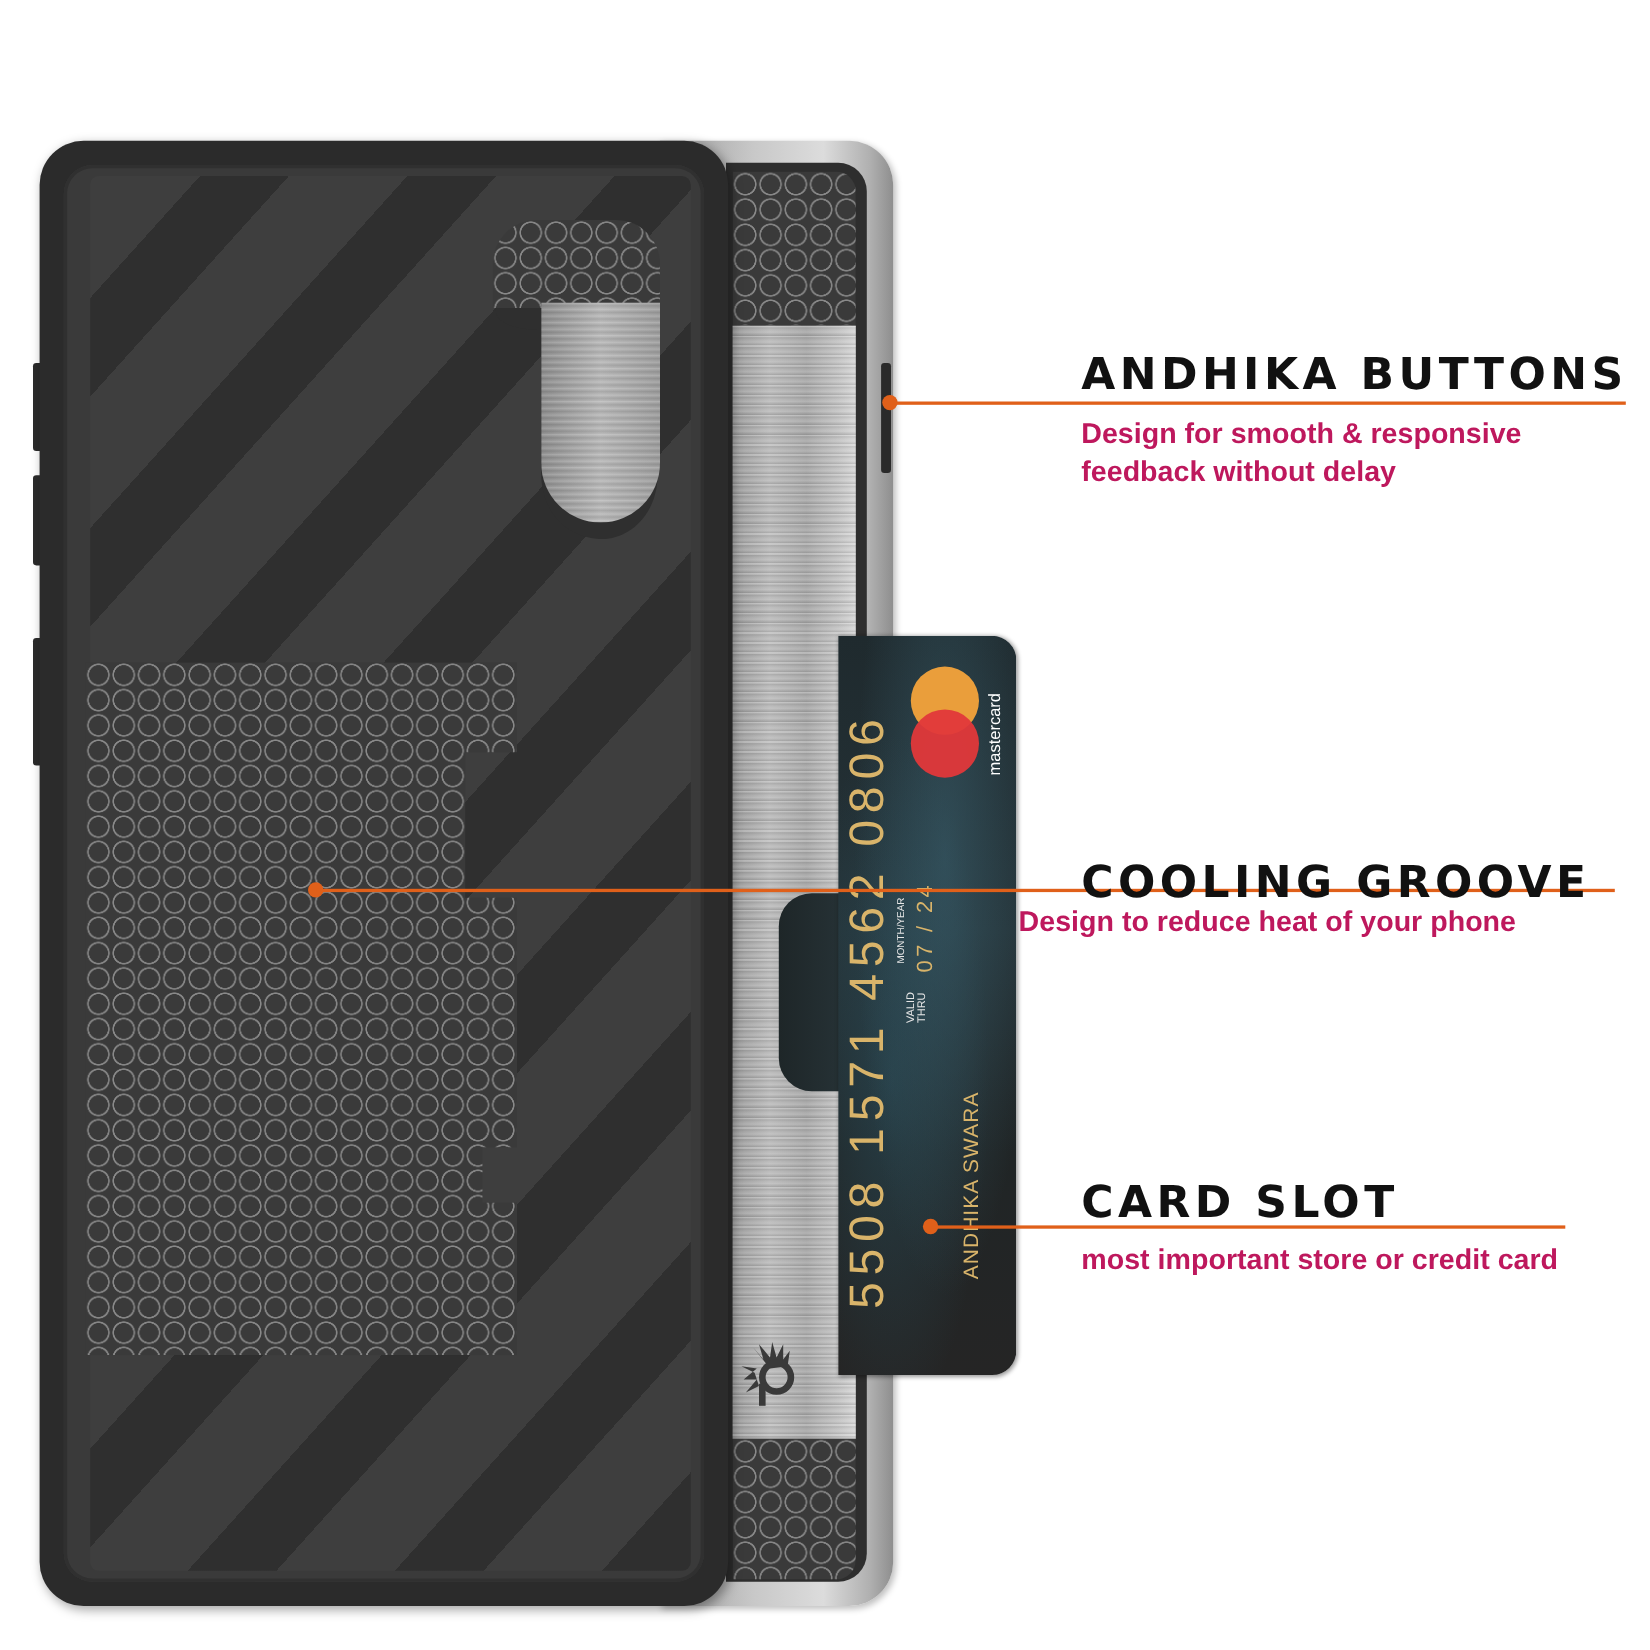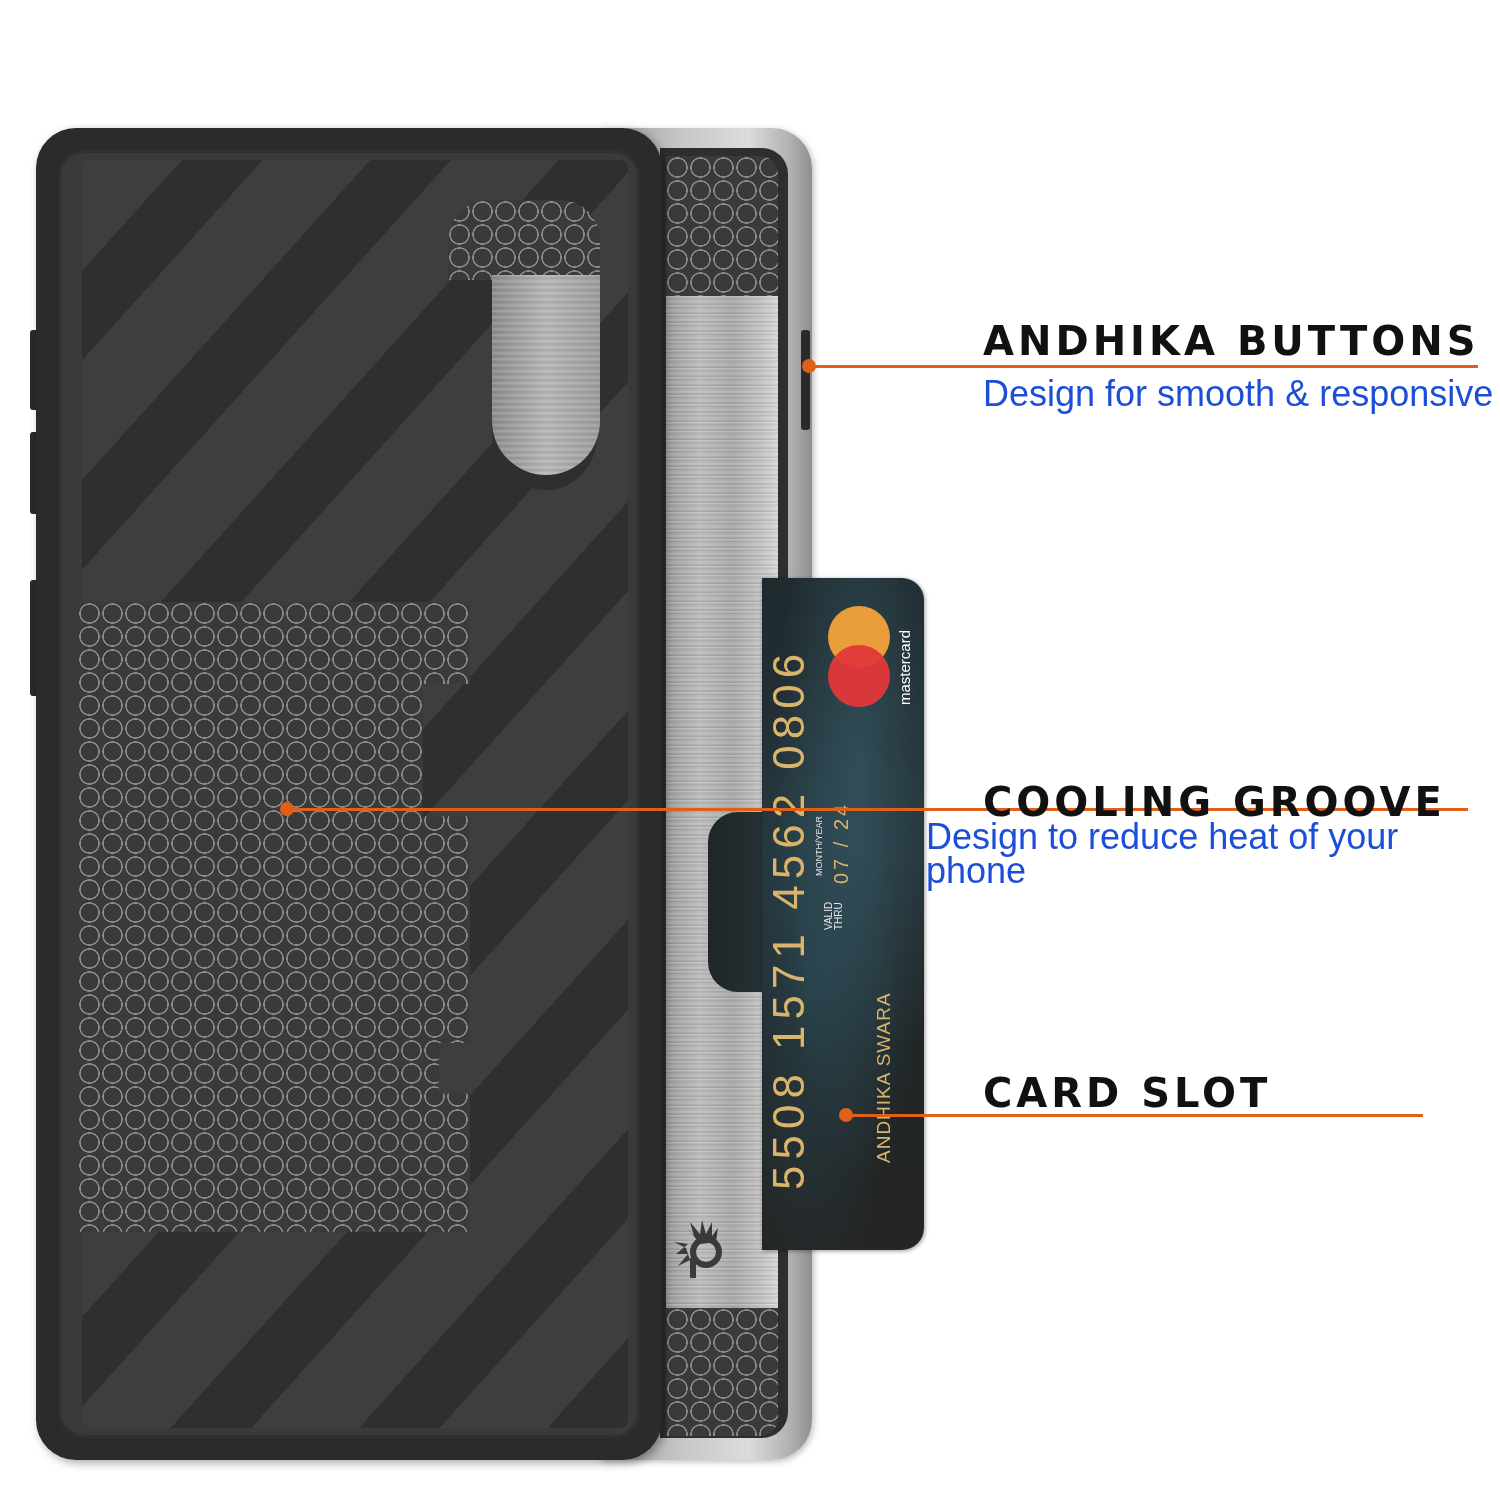--- a/index.html
+++ b/index.html
@@ -60,21 +60,21 @@
   .exp-value { left:830px; top:884px; color:#d9b46a; font-size:20px; letter-spacing:3px; }
   .holder { left:873px; top:1163px; color:#d9b46a; font-size:19px; letter-spacing:1px; }
 
   
   .brand-logo { left:670px; top:1214px; width:70px; height:70px; }
 
   
   .line { height:3px; background:#e0601a; }
   .dot { width:14px; height:14px; border-radius:50%; background:#e0601a; }
   .title { font-family:"DejaVu Sans", sans-serif; font-weight:bold; font-size:40px; letter-spacing:4px; color:#111; }
-  .desc { font-size:36px; line-height:34px; color:#1d4ed8; }
+  .desc { font-size:26px; line-height:34px; color:#be185d;font-weight:bold; }
 </style>
 </head>
 <body>
 
 <div class="abs silver-case"></div>
 <div class="abs silver-inner"></div>
 <div class="abs mesh mesh-top"></div>
 <div class="abs brushed"></div>
 <div class="abs mesh mesh-bot"></div>
 <div class="abs side-button-right"></div>
@@ -115,26 +115,28 @@
   </svg>
 </div>
 <div class="abs mesh camera-mesh"></div>
 <div class="abs camera-brushed"></div>
 
 <div class="abs dot" style="left:802px;top:359px;"></div>
 <div class="abs line" style="left:810px;top:365px;width:668px;"></div>
 <div class="abs title" style="left:983px;top:318px;">ANDHIKA BUTTONS</div>
 <div class="abs desc" style="left:983px;top:377px;">
   <div>Design for smooth &amp; responsive</div>
+  <div>feedback without delay</div>
 </div>
 
 <div class="abs dot" style="left:280px;top:802px;"></div>
 <div class="abs line" style="left:288px;top:808px;width:1180px;"></div>
 <div class="abs title" style="left:983px;top:779px;">COOLING GROOVE</div>
 <div class="abs desc" style="left:926px;top:820px;">
   <div>Design to reduce heat of your phone</div>
 </div>
 
 <div class="abs dot" style="left:839px;top:1108px;"></div>
 <div class="abs line" style="left:847px;top:1114px;width:576px;"></div>
 <div class="abs title" style="left:983px;top:1070px;">CARD SLOT</div>
 <div class="abs desc" style="left:983px;top:1128px;">
+  <div>most important store or credit card</div>
 </div>
 
 </body></html>

